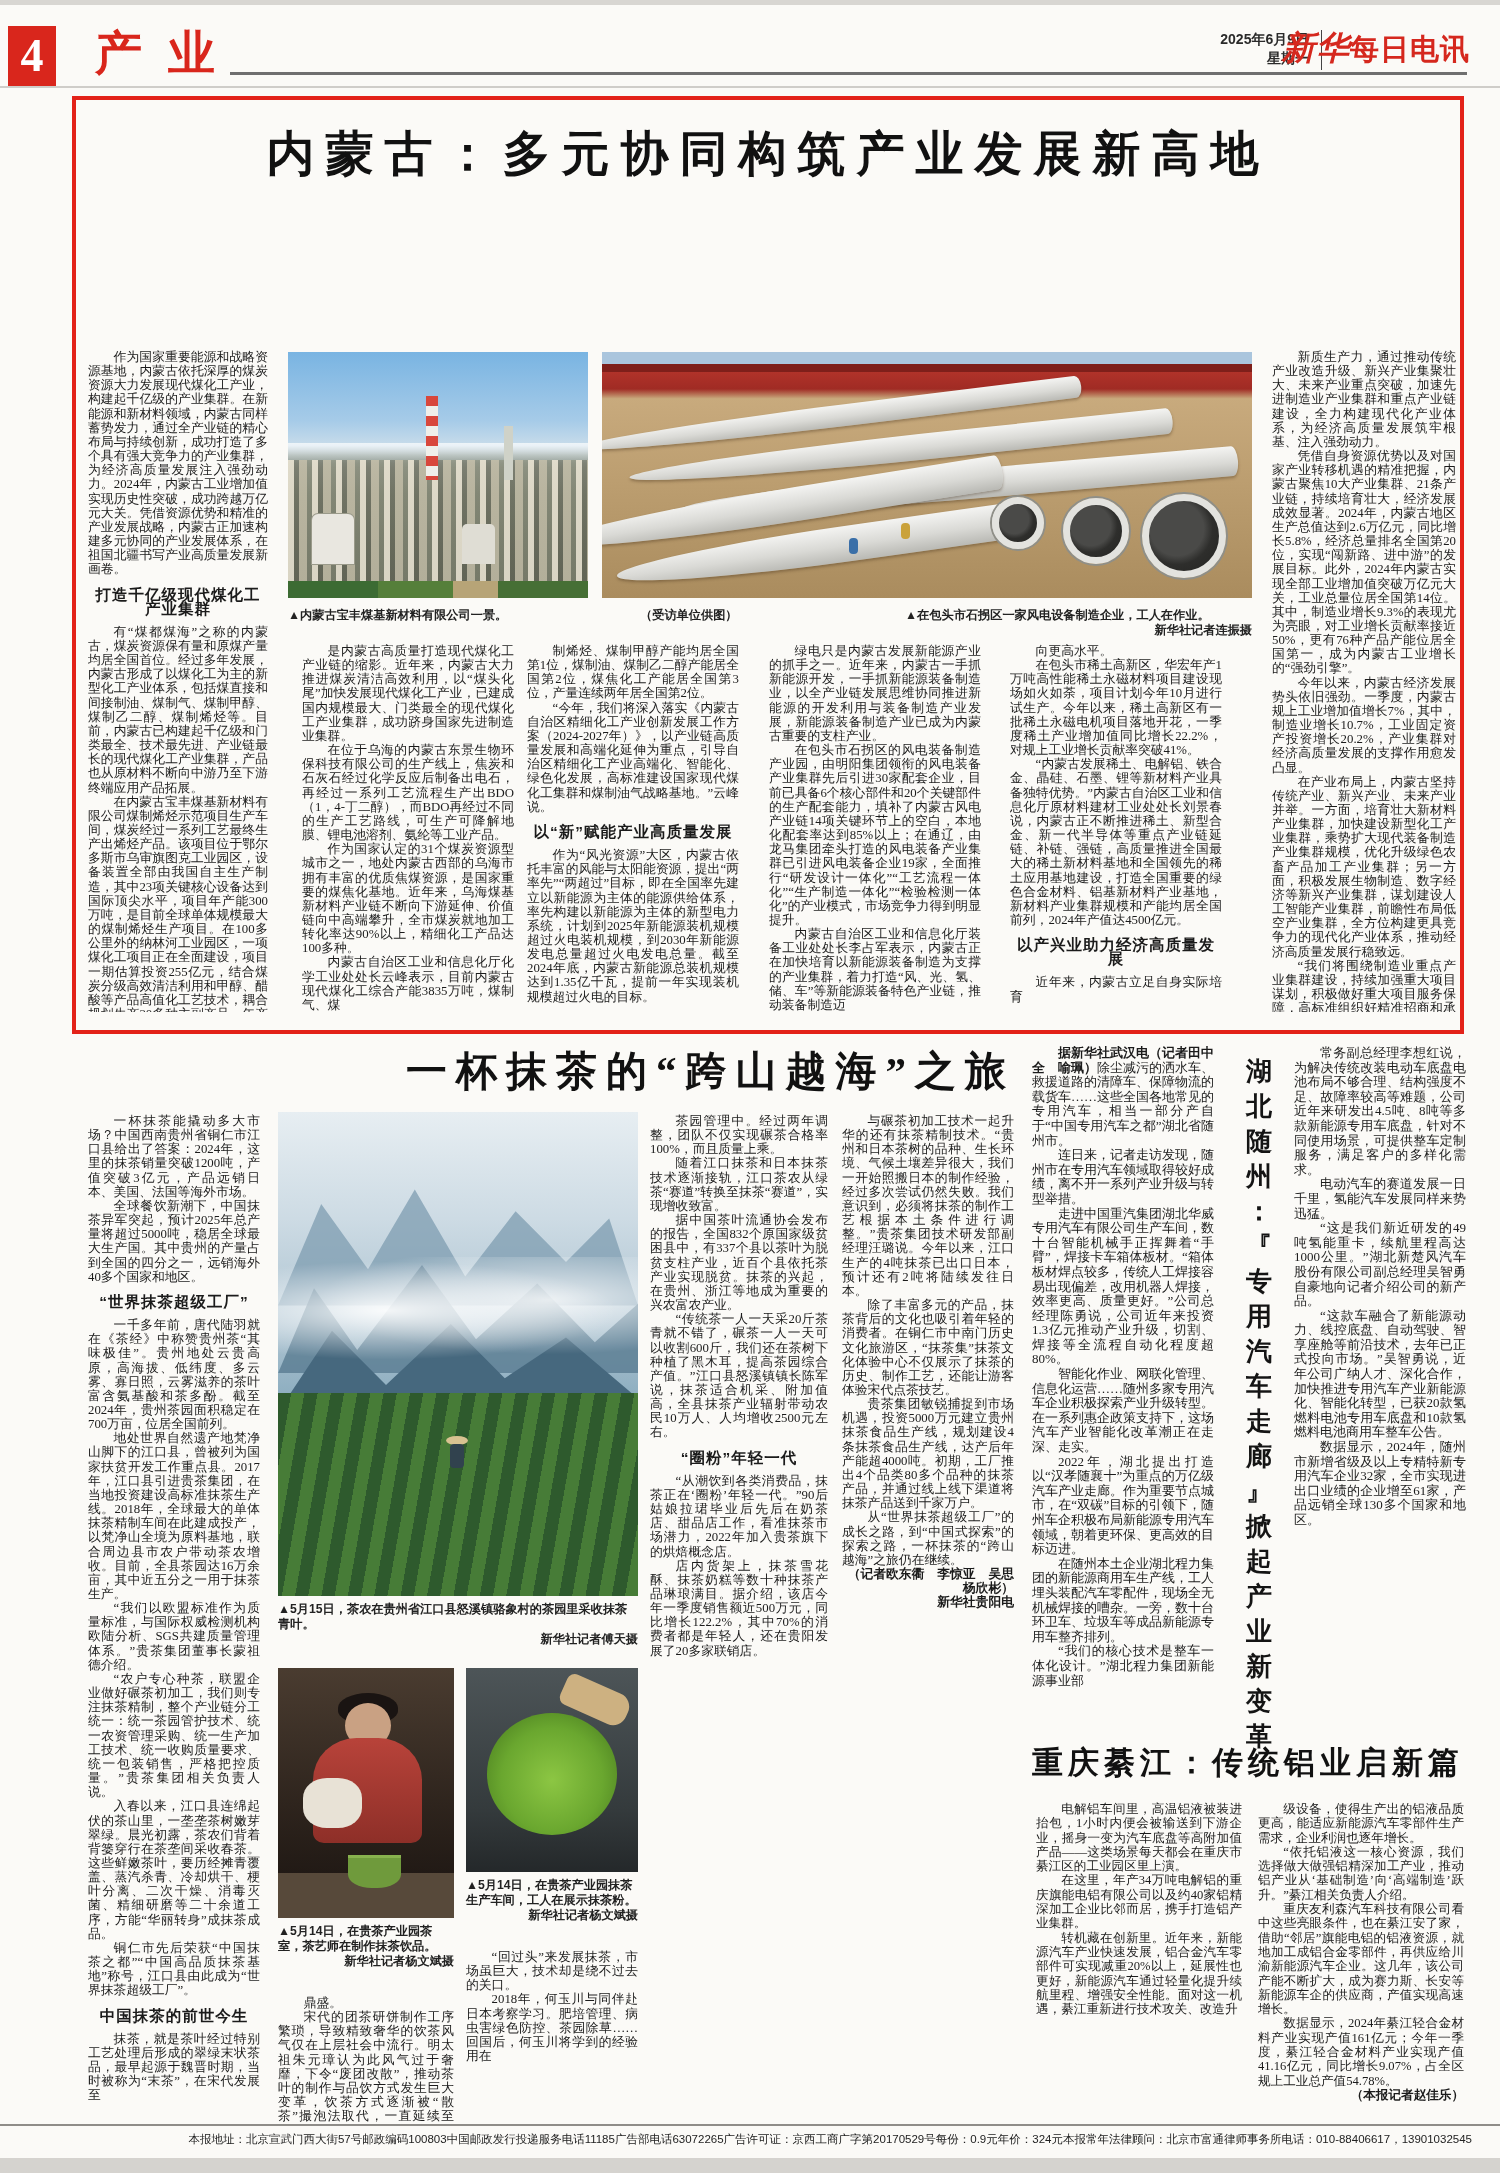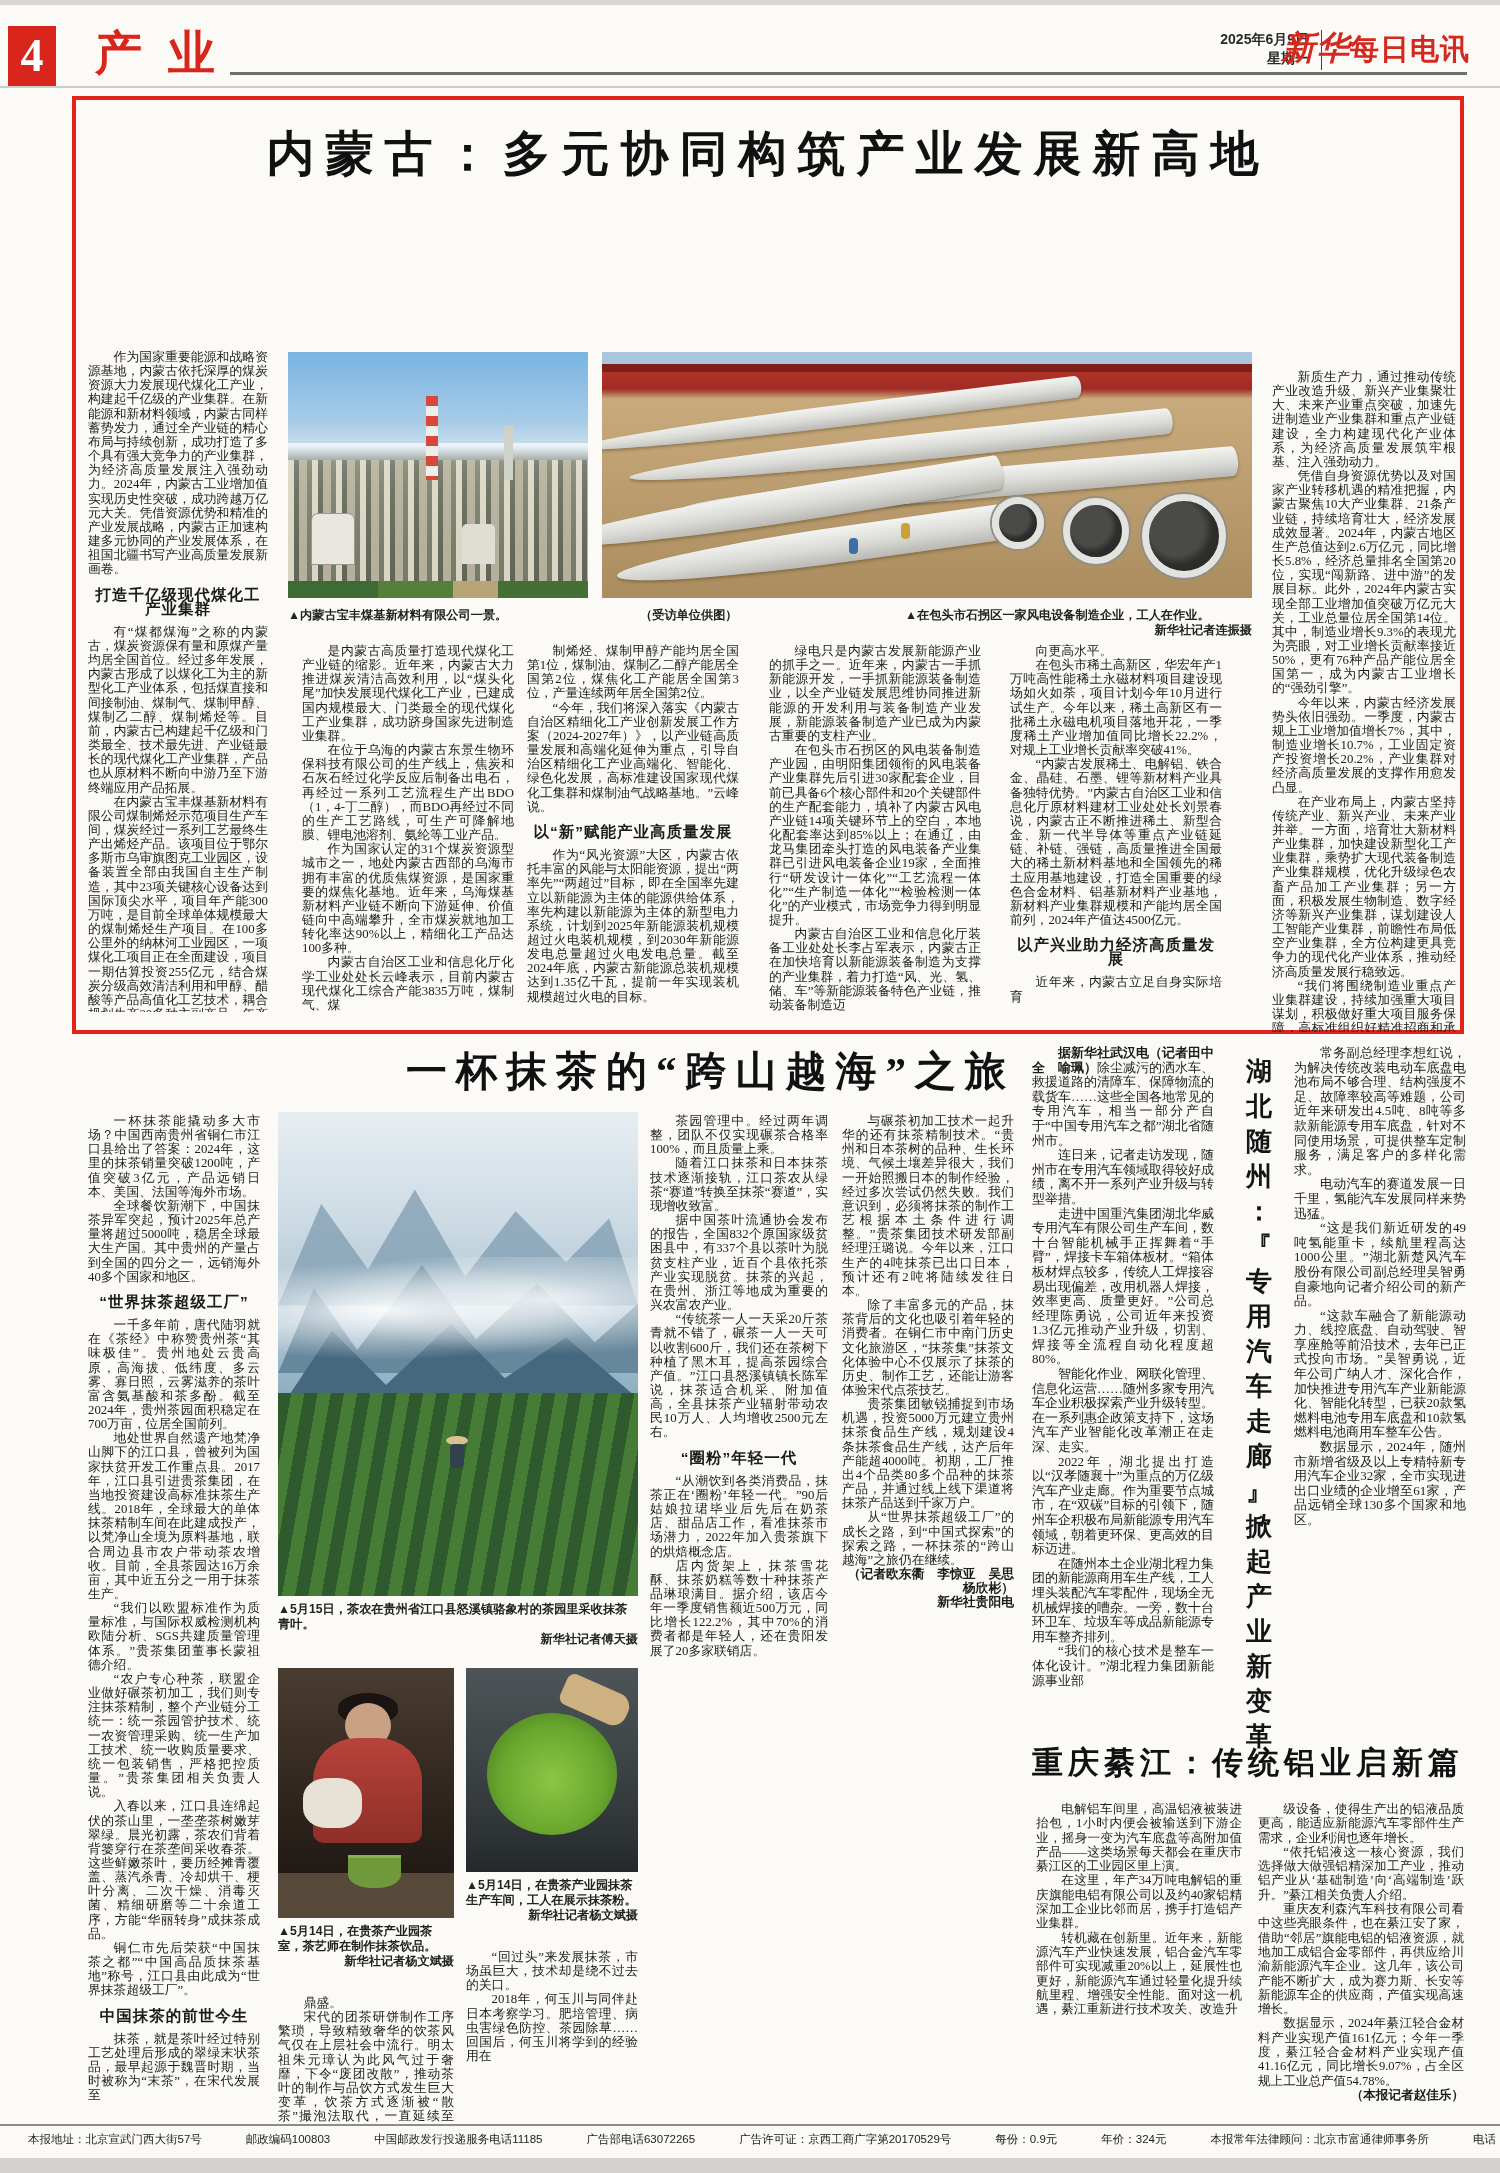--- a/index.html
+++ b/index.html
@@ -103,22 +103,22 @@
   .v-title { left:1234px; top:1054px; width:50px; height:628px; display:flex; flex-direction:column;
              justify-content:space-between; align-items:center; font-size:26px; font-weight:bold; color:#141414; }
 
   
   .a4-headline { left:1030px; top:1742px; width:436px; text-align:center; font-size:31px;
                  font-weight:bold; letter-spacing:5px; color:#111; }
 
   
   .footer-rule { left:0; top:2124px; width:100%; height:2px; background:#8f8d89; }
   .footer-line { left:0; top:2132px; width:100%; padding:0 28px; display:flex;
-                 justify-content:space-between; font-size:11.5px; color:#222;
-                 font-family:"Liberation Sans",sans-serif; white-space:nowrap;gap:44px; }
+                 justify-content:flex-end; font-size:11.5px; color:#222;
+                 font-family:"Liberation Sans",sans-serif; white-space:nowrap; }
   .edge-band-bottom { left:0; top:2158px; width:100%; height:15px; background:#d5d3cf; }
 </style>
 </head>
 <body>
 
 <div class="page">
 
   <div class="abs edge-band-top"></div>
   <div class="abs pageno">4</div>
   <div class="abs section-title">产业</div>
@@ -158,21 +158,21 @@
       <p>在包头市石拐区的风电装备制造产业园，由明阳集团领衔的风电装备产业集群先后引进30家配套企业，目前已具备6个核心部件和20个关键部件的生产配套能力，填补了内蒙古风电产业链14项关键环节上的空白，本地化配套率达到85%以上；在通辽，由龙马集团牵头打造的风电装备产业集群已引进风电装备企业19家，全面推行“研发设计一体化”“工艺流程一体化”“生产制造一体化”“检验检测一体化”的产业模式，市场竞争力得到明显提升。</p>
       <p>内蒙古自治区工业和信息化厅装备工业处处长李占军表示，内蒙古正在加快培育以新能源装备制造为支撑的产业集群，着力打造“风、光、氢、储、车”等新能源装备特色产业链，推动装备制造迈</p>
     </div>
   <div class="col" style="left:1010px; top:644px; width:212px; height:368px;">
       <p>向更高水平。</p>
       <p>在包头市稀土高新区，华宏年产1万吨高性能稀土永磁材料项目建设现场如火如荼，项目计划今年10月进行试生产。今年以来，稀土高新区有一批稀土永磁电机项目落地开花，一季度稀土产业增加值同比增长22.2%，对规上工业增长贡献率突破41%。</p>
       <p>“内蒙古发展稀土、电解铝、铁合金、晶硅、石墨、锂等新材料产业具备独特优势。”内蒙古自治区工业和信息化厅原材料建材工业处处长刘景春说，内蒙古正不断推进稀土、新型合金、新一代半导体等重点产业链延链、补链、强链，高质量推进全国最大的稀土新材料基地和全国领先的稀土应用基地建设，打造全国重要的绿色合金材料、铝基新材料产业基地，新材料产业集群规模和产能均居全国前列，2024年产值达4500亿元。</p>
       <p class="sub">以产兴业助力经济高质量发展</p>
       <p>近年来，内蒙古立足自身实际培育</p>
     </div>
-  <div class="col" style="left:1272px; top:370px; width:184px; height:662px;">
+  <div class="col" style="left:1272px; top:350px; width:184px; height:662px;">
       <p>新质生产力，通过推动传统产业改造升级、新兴产业集聚壮大、未来产业重点突破，加速先进制造业产业集群和重点产业链建设，全力构建现代化产业体系，为经济高质量发展筑牢根基、注入强劲动力。</p>
       <p>凭借自身资源优势以及对国家产业转移机遇的精准把握，内蒙古聚焦10大产业集群、21条产业链，持续培育壮大，经济发展成效显著。2024年，内蒙古地区生产总值达到2.6万亿元，同比增长5.8%，经济总量排名全国第20位，实现“闯新路、进中游”的发展目标。此外，2024年内蒙古实现全部工业增加值突破万亿元大关，工业总量位居全国第14位。其中，制造业增长9.3%的表现尤为亮眼，对工业增长贡献率接近50%，更有76种产品产能位居全国第一，成为内蒙古工业增长的“强劲引擎”。</p>
       <p>今年以来，内蒙古经济发展势头依旧强劲。一季度，内蒙古规上工业增加值增长7%，其中，制造业增长10.7%，工业固定资产投资增长20.2%，产业集群对经济高质量发展的支撑作用愈发凸显。</p>
       <p>在产业布局上，内蒙古坚持传统产业、新兴产业、未来产业并举。一方面，培育壮大新材料产业集群，加快建设新型化工产业集群，乘势扩大现代装备制造产业集群规模，优化升级绿色农畜产品加工产业集群；另一方面，积极发展生物制造、数字经济等新兴产业集群，谋划建设人工智能产业集群，前瞻性布局低空产业集群，全方位构建更具竞争力的现代化产业体系，推动经济高质量发展行稳致远。</p>
       <p>“我们将围绕制造业重点产业集群建设，持续加强重大项目谋划，积极做好重大项目服务保障，高标准组织好精准招商和承接产业转移，加力谋备和实施一批制造业技改升级项目，进一步优化完善工业园区基础设施，为各类企业投资兴业创造良好发展环境，持续提升项目投资能级，全面推动工业扩量、提质、升级。”内蒙古自治区工业和信息化厅党组书记、厅长王金豹说。</p>
     </div>
 
   <div class="photo ph-chem" style="left:288px; top:352px; width:300px; height:246px;">
     <div class="haze"></div>
     <div class="towers"></div>

